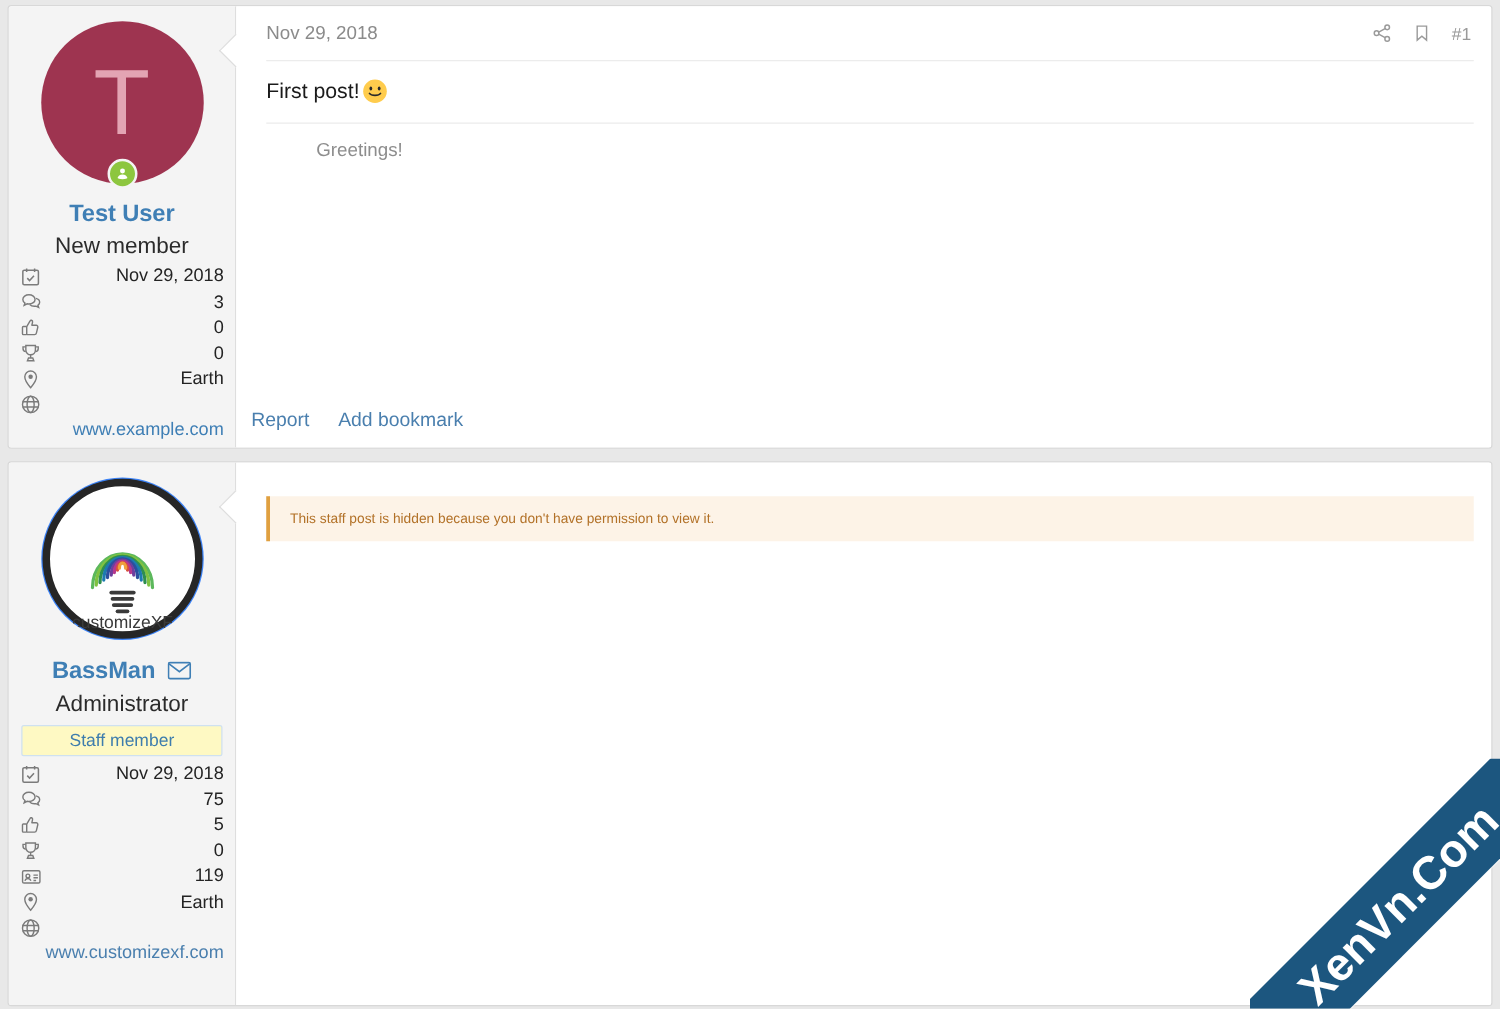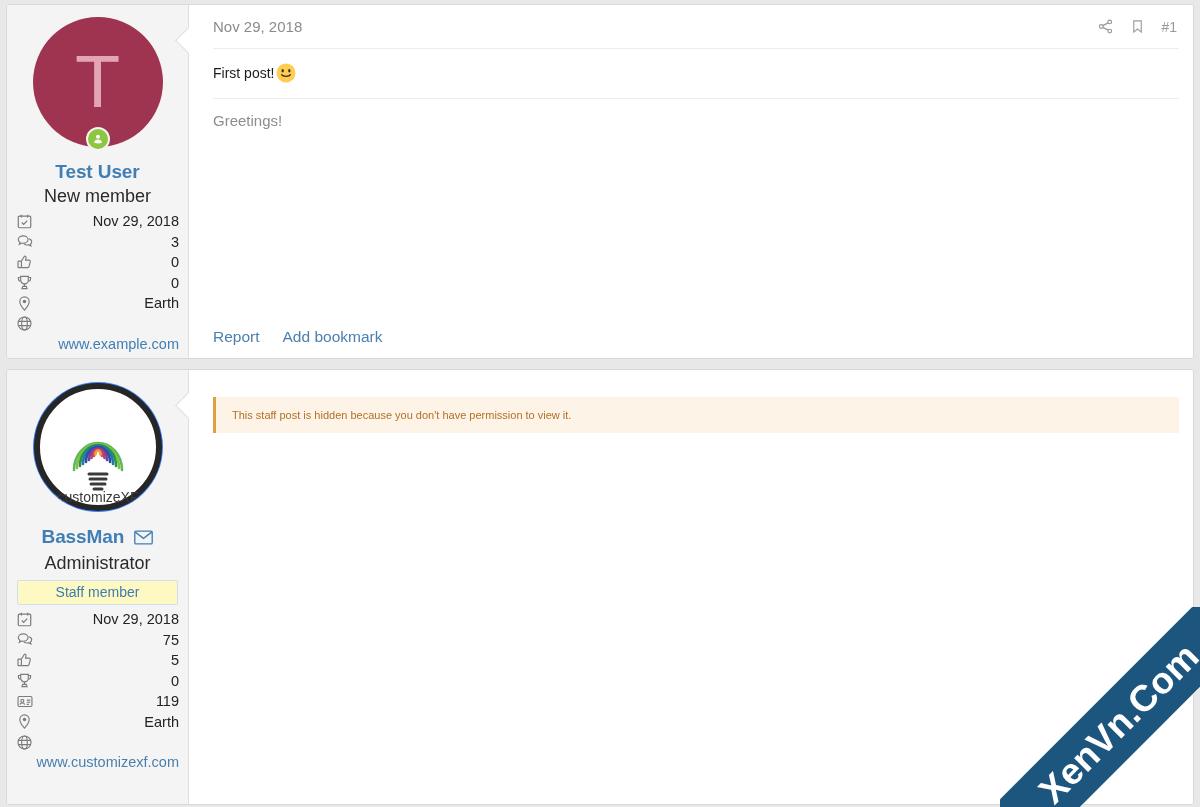--- a/index.html
+++ b/index.html
@@ -154,40 +154,41 @@
     margin-left: auto;
     display: flex;
     align-items: center;
     gap: 16px;
     color: #9a9a9a;
   }
   .msg-head-right svg { display: block; }
   .post-number { font-size: 14px; color: #9a9a9a; }
 
   .msg-title {
-    font-size: 14px;
+    font-size: 17px;
     color: #1b1b1b;
     padding: 14px 0 15px 0;
     border-bottom: 1px solid #ececec;
     display: flex;
     align-items: center;
     gap: 2px;
   }
   .emoji { font-size: 19px; line-height: 1; }
   .emoji svg { display:block; }
 
   .msg-body {
     font-size: 15px;
     color: #8d8d8d;
     padding: 13px 0 0 0;
+    margin-left: 40px;
   }
 
   .msg-actions {
     position: absolute;
-    left: 24px;
+    left: 12px;
     bottom: 12px;
     display: flex;
     gap: 23px;
   }
   .msg-actions a {
     font-size: 15.5px;
     color: #4a7fae;
     text-decoration: none;
   }
 

